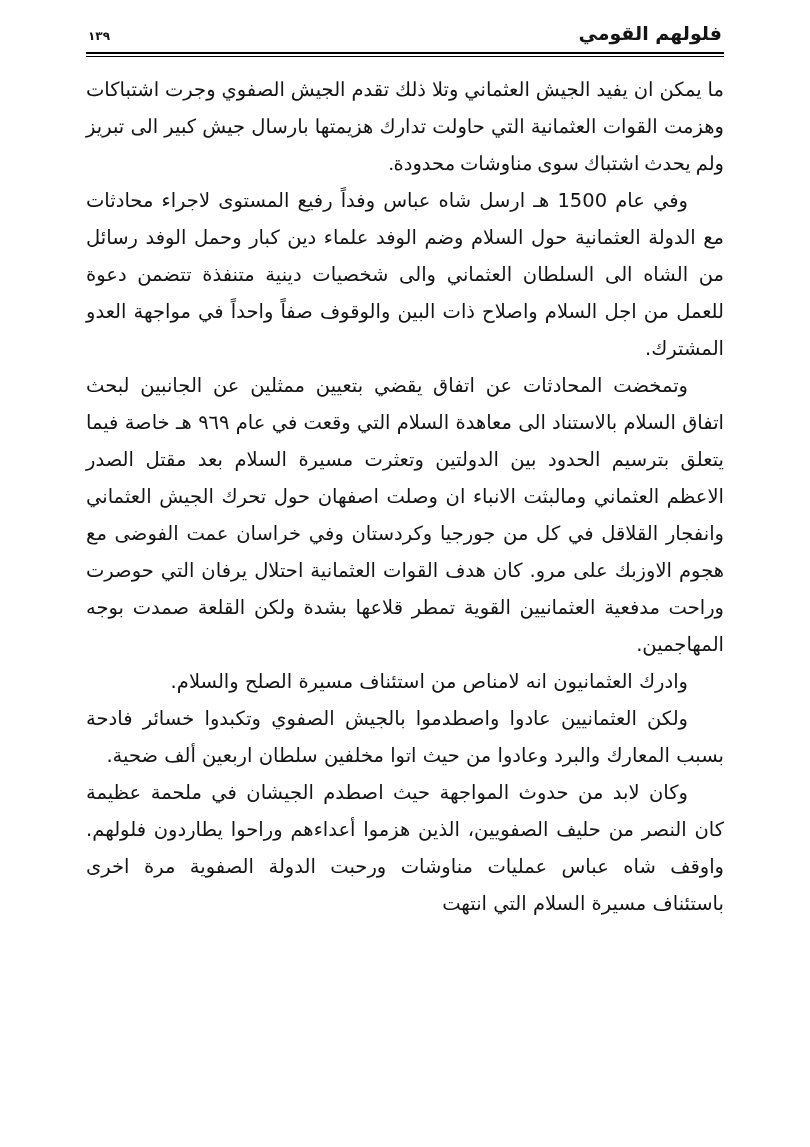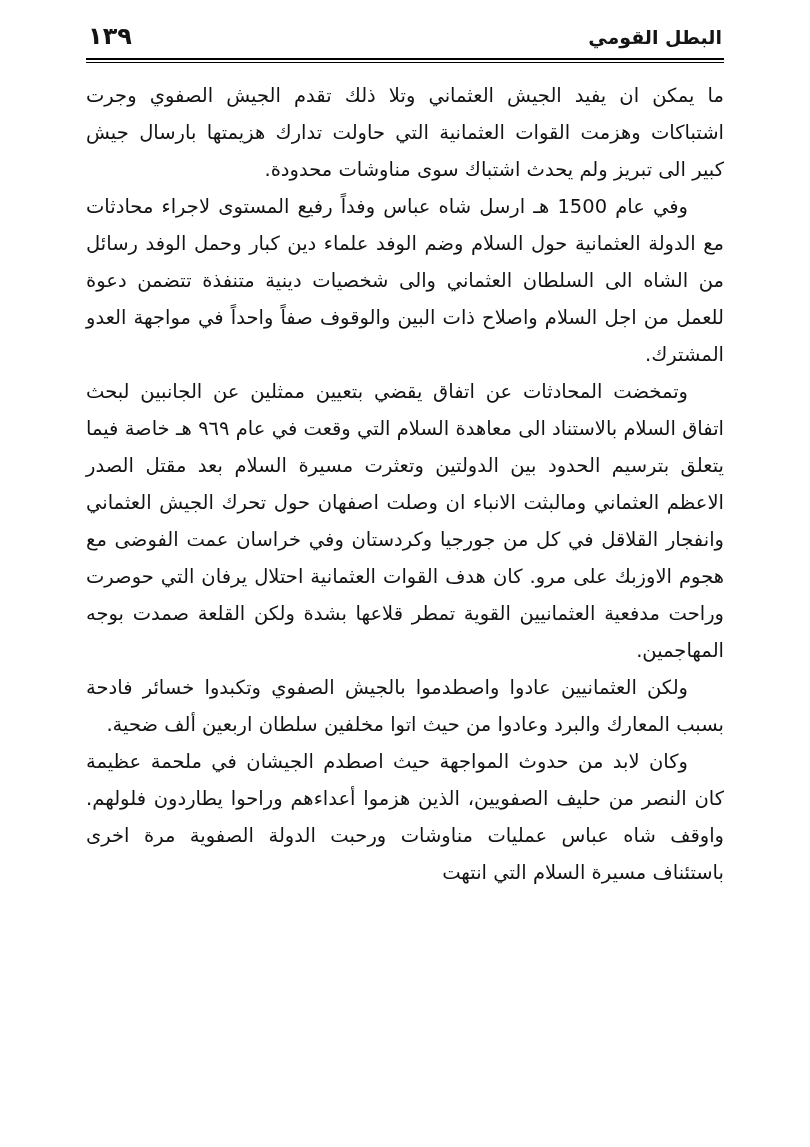--- a/index.html
+++ b/index.html
@@ -23,55 +23,57 @@
     justify-content: space-between;
     align-items: baseline;
     font-weight: bold;
     font-size: 19px;
     padding: 0 2px 6px 2px;
   }
   .header .title {
     letter-spacing: 0.2px;
   }
   .header .pagenum {
-    font-size: 24px;
+    font-size: 12px;
   }
   .rule {
     height: 5px;
     border-top: 2.6px solid #000;
     border-bottom: 1.2px solid #000;
     margin: 2px 0 14px 0;
   }
   .body-text {
     font-size: 19.5px;
     line-height: 37px;
     text-align: justify;
     text-justify: inter-word;
   }
   .body-text p {
     margin: 0;
     text-indent: 36px;
   }
   .body-text p.no-indent {
     text-indent: 0;
+    font-family: Liberation Serif, serif;
   }
 </style>
 </head>
 <body>
 
 <div class="page">
 
   <div class="header">
-    <span class="title">البطل القومي</span>
+    <span class="title">فلولهم القومي</span>
     <span class="pagenum">١٣٩</span>
   </div>
 
   <div class="rule"></div>
 
   <div class="body-text">
     <p class="no-indent">ما يمكن ان يفيد الجيش العثماني وتلا ذلك تقدم الجيش الصفوي وجرت اشتباكات وهزمت القوات العثمانية التي حاولت تدارك هزيمتها بارسال جيش كبير الى تبريز ولم يحدث اشتباك سوى مناوشات محدودة.</p>
     <p>وفي عام 1500 هـ ارسل شاه عباس وفداً رفيع المستوى لاجراء محادثات مع الدولة العثمانية حول السلام وضم الوفد علماء دين كبار وحمل الوفد رسائل من الشاه الى السلطان العثماني والى شخصيات دينية متنفذة تتضمن دعوة للعمل من اجل السلام واصلاح ذات البين والوقوف صفاً واحداً في مواجهة العدو المشترك.</p>
     <p>وتمخضت المحادثات عن اتفاق يقضي بتعيين ممثلين عن الجانبين لبحث اتفاق السلام بالاستناد الى معاهدة السلام التي وقعت في عام ٩٦٩ هـ خاصة فيما يتعلق بترسيم الحدود بين الدولتين وتعثرت مسيرة السلام بعد مقتل الصدر الاعظم العثماني ومالبثت الانباء ان وصلت اصفهان حول تحرك الجيش العثماني وانفجار القلاقل في كل من جورجيا وكردستان وفي خراسان عمت الفوضى مع هجوم الاوزبك على مرو. كان هدف القوات العثمانية احتلال يرفان التي حوصرت وراحت مدفعية العثمانيين القوية تمطر قلاعها بشدة ولكن القلعة صمدت بوجه المهاجمين.</p>
+    <p>وادرك العثمانيون انه لامناص من استئناف مسيرة الصلح والسلام.</p>
     <p>ولكن العثمانيين عادوا واصطدموا بالجيش الصفوي وتكبدوا خسائر فادحة بسبب المعارك والبرد وعادوا من حيث اتوا مخلفين سلطان اربعين ألف ضحية.</p>
     <p>وكان لابد من حدوث المواجهة حيث اصطدم الجيشان في ملحمة عظيمة كان النصر من حليف الصفويين، الذين هزموا أعداءهم وراحوا يطاردون فلولهم. واوقف شاه عباس عمليات مناوشات ورحبت الدولة الصفوية مرة اخرى باستئناف مسيرة السلام التي انتهت</p>
   </div>
 
 </div>
 
 </body></html>

